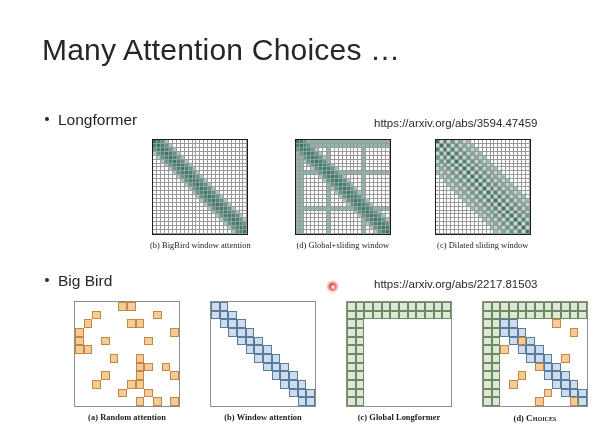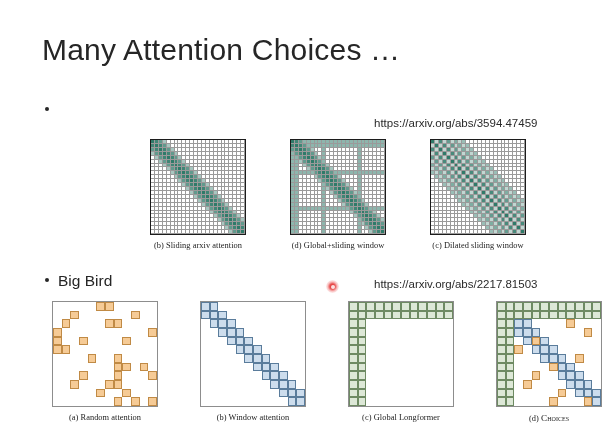--- a/index.html
+++ b/index.html
@@ -67,23 +67,24 @@
   .figure-row {
     position: absolute;
     display: flex;
   }
   #longformer-figures {
     left: 150px;
     top: 139px;
     gap: 0px;
   }
   #bigbird-figures {
-    left: 52px;
+    left: 74px;
     top: 301px;
-    gap: 12px;
+    gap: 0px;
+    font-weight: bold;
   }
   .fig-panel {
     display: flex;
     flex-direction: column;
     align-items: center;
   }
   .fig-caption {
     font-family: "Liberation Serif", serif;
     font-size: 8.4px;
     color: #1c1c1c;
@@ -169,20 +170,21 @@
     opacity: 0.85;
   }
 </style>
 </head>
 <body>
 
 <div class="slide-title">Many Attention Choices …</div>
 
 <div class="bullet-row" id="bullet-longformer">
   <span class="bullet-dot"></span>
+  <span class="bullet-label">Longformer</span>
 </div>
 <div class="url-text" id="url-longformer">https://arxiv.org/abs/3594.47459</div>
 
 <div class="figure-row" id="longformer-figures">
 
   <div class="fig-panel">
     <div class="lf-matrix">
       <div class="lf-cellwrap" id="lf-b" style="grid-template-columns: repeat(24, 1fr); grid-template-rows: repeat(24, 1fr);">
           <div class="lf-cell" style="background:rgb(47,122,105)"></div>
           <div class="lf-cell" style="background:rgb(64,133,117)"></div>
@@ -755,21 +757,21 @@
           <div class="lf-cell" style="background:#ffffff"></div>
           <div class="lf-cell" style="background:#ffffff"></div>
           <div class="lf-cell" style="background:#ffffff"></div>
           <div class="lf-cell" style="background:#ffffff"></div>
           <div class="lf-cell" style="background:rgb(168,199,192)"></div>
           <div class="lf-cell" style="background:rgb(97,154,141)"></div>
           <div class="lf-cell" style="background:rgb(64,133,117)"></div>
           <div class="lf-cell" style="background:rgb(47,122,105)"></div>
         </div>
     </div>
-    <div class="fig-caption">(b) Sliding arxiv attention</div>
+    <div class="fig-caption">(b) BigBird window attention</div>
   </div>
 
   <div class="fig-panel" style="margin-left:44px;">
     <div class="lf-matrix">
       <div class="lf-cellwrap" id="lf-d" style="grid-template-columns: repeat(24, 1fr); grid-template-rows: repeat(24, 1fr);">
           <div class="lf-cell" style="background:rgb(47,122,105)"></div>
           <div class="lf-cell" style="background:rgb(64,133,117)"></div>
           <div class="lf-cell" style="background:rgb(97,154,141)"></div>
           <div class="lf-cell" style="background:rgb(141,182,173)"></div>
           <div class="lf-cell" style="background:rgb(141,182,173)"></div>

